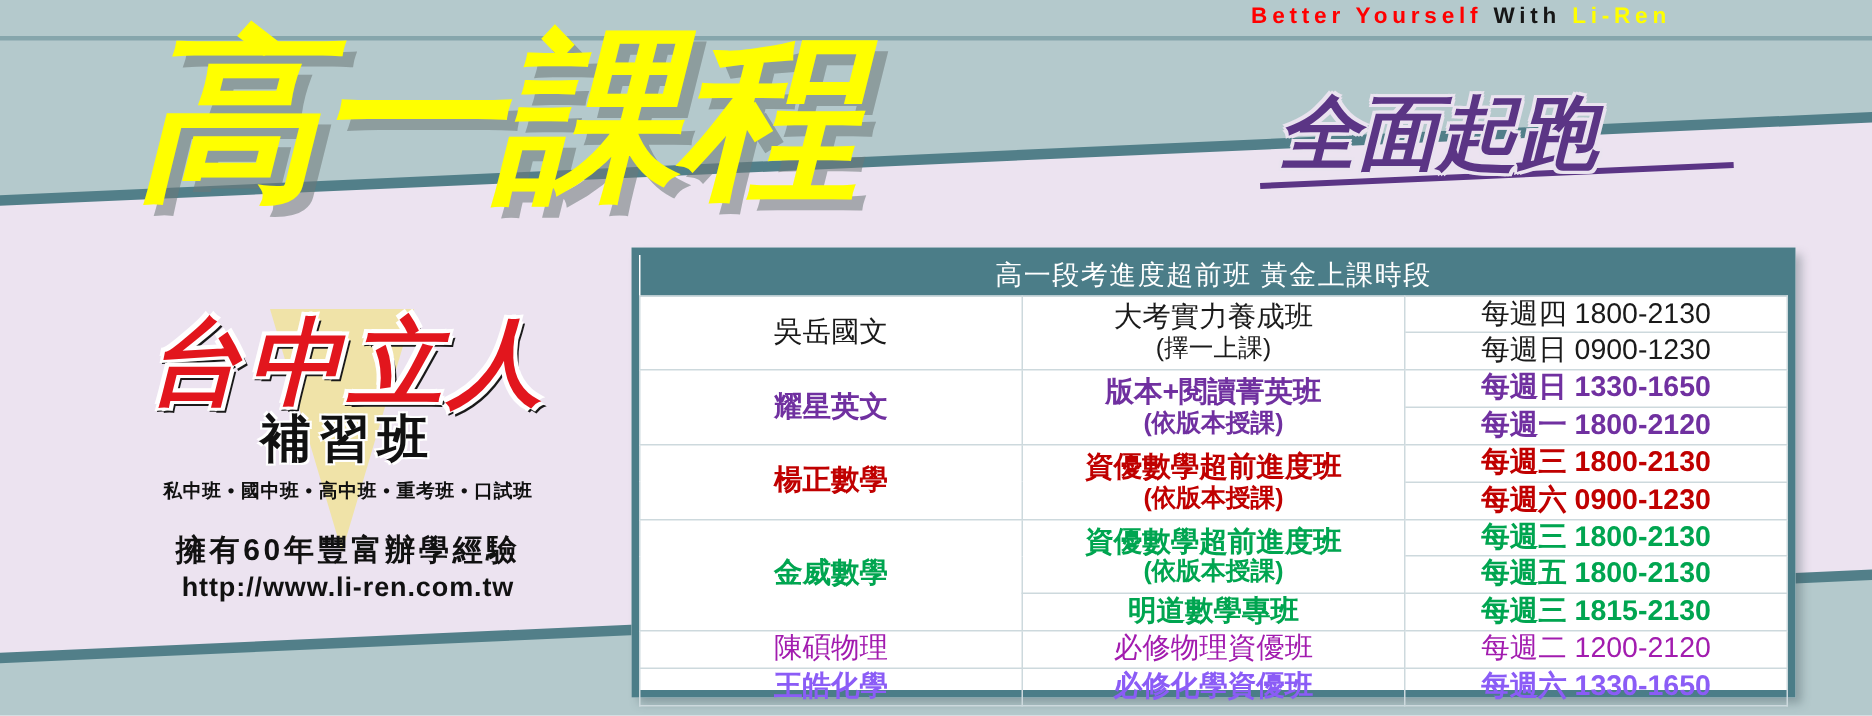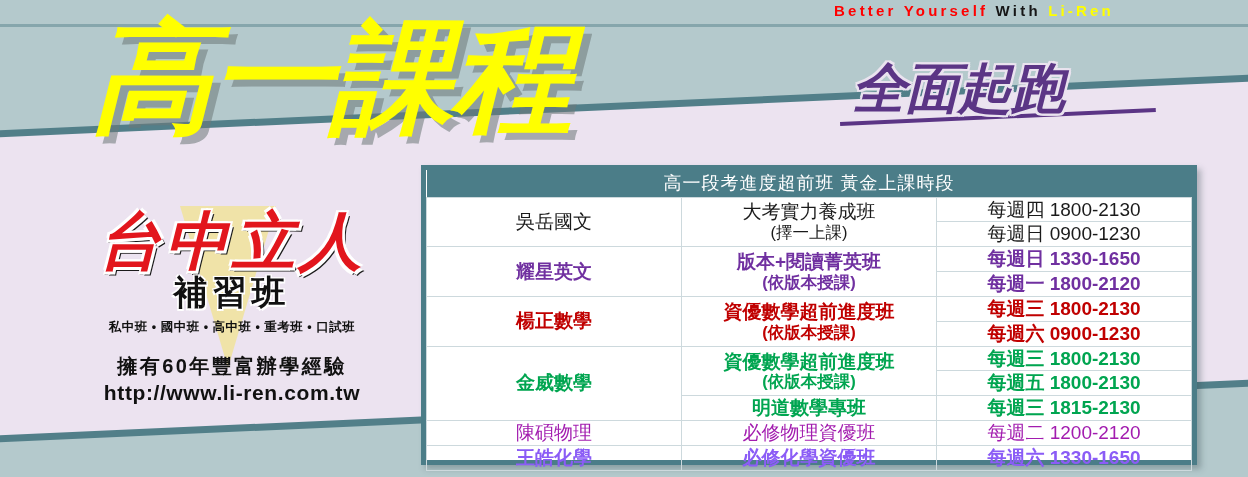--- a/index.html
+++ b/index.html
@@ -176,21 +176,21 @@
     font-size: 20px;
     font-weight: bold;
     color: #111111;
     letter-spacing: 2.5px;
     white-space: nowrap;
   }
   .logo-url {
     position: relative;
     z-index: 2;
     margin-top: 1px;
-    font-size: 21px;
+    font-size: 18px;
     font-weight: bold;
     color: #111111;
     letter-spacing: 0.6px;
     white-space: nowrap;
   }
 
   
   .table-shell {
     position: absolute;
     left: 421px; top: 165px;

